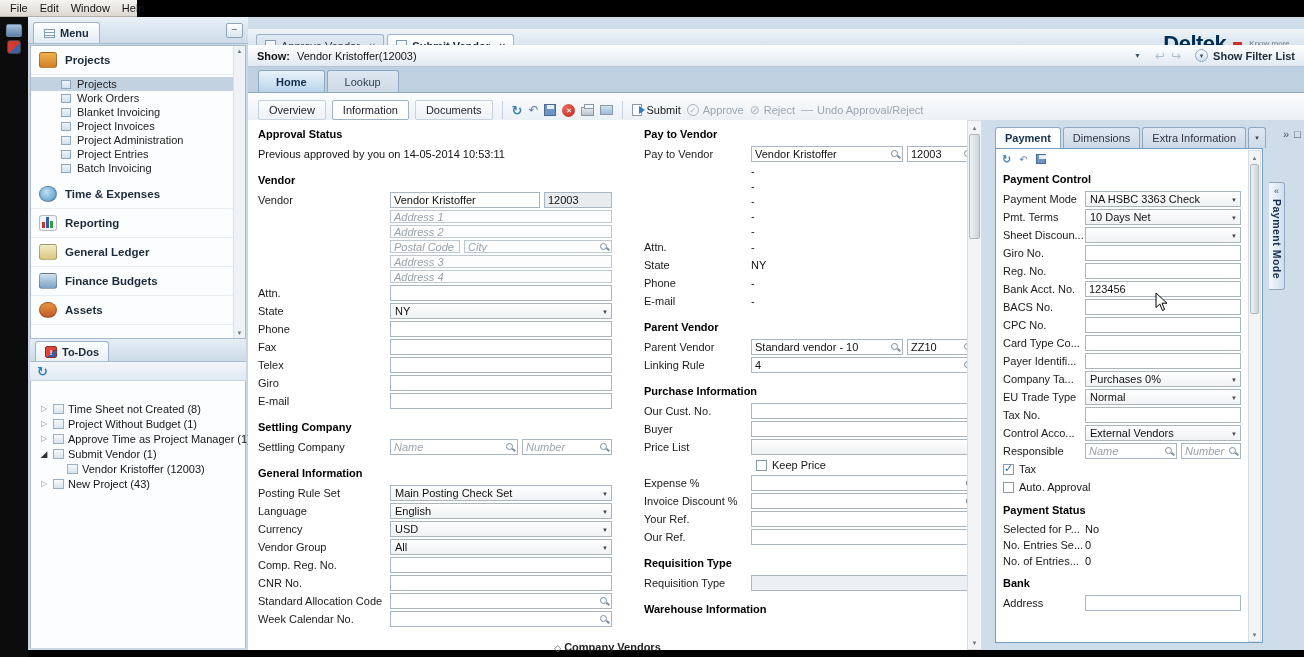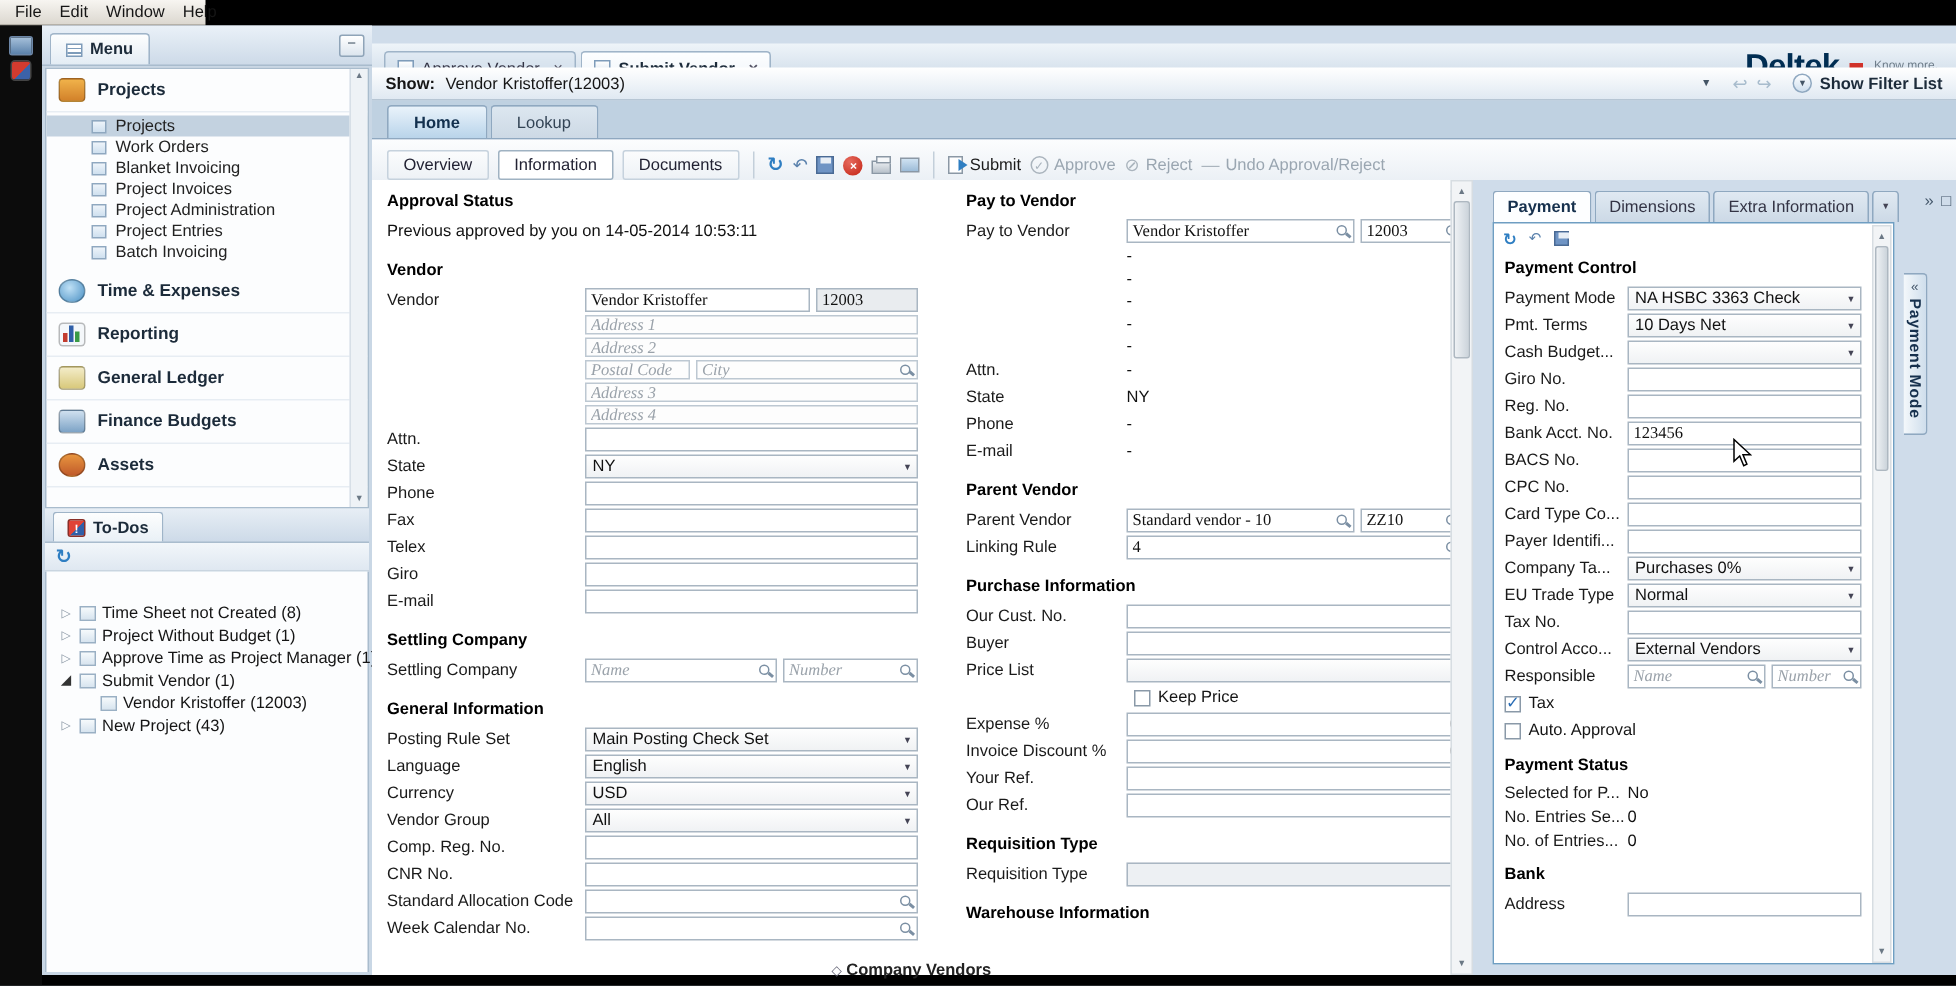--- a/index.html
+++ b/index.html
@@ -102,21 +102,21 @@
 .content{position:absolute;left:0;top:103px;width:719px;height:530px;background:#fff;}
 .col-left{position:absolute;left:10px;top:5px;width:358px;}
 .col-mid{position:absolute;left:396px;top:5px;width:340px;}
 .stitle{font-weight:bold;color:#000;margin:12px 0 6px;}
 .stitle.first{margin-top:3px;}
 .frow{display:flex;align-items:center;margin-bottom:2px;height:16px;}
 .frow.sm{height:13px;margin-bottom:2px;}
 .flabel{flex:none;color:#1a1a1a;}
 .col-left .flabel{width:132px;}
 .col-mid .flabel{width:107px;}
-.tin{height:16px;border:1px solid #a9b6c2;background:#fff;font-size:11px;font-family:Liberation Serif, serif;padding:0 3px;color:#111;}
+.tin{height:16px;border:1px solid #a9b6c2;background:#fff;font-size:11px;font-family:Liberation Sans, sans-serif;padding:0 3px;color:#111;}
 .frow.sm .tin{height:13px;border-color:#bdc8d2;background:#fdfdfd;}
 .tin::placeholder{color:#9aa2aa;font-style:italic;}
 .tin.gray{background:#e9ecef;}
 .tin.num{text-align:right;}
 .gap{margin-left:4px;}
 .sel{height:16px;border:1px solid #a9b6c2;background:linear-gradient(#fefefe,#f0f2f4);display:flex;align-items:center;padding:0 14px 0 4px;position:relative;color:#111;}
 .sel .car{position:absolute;right:3px;top:5px;font-size:6px;color:#445;}
 .sel.dis{background:#edf0f3;}
 .lk{position:relative;display:flex;align-items:center;}
 .lk .tin{width:100%;padding-right:14px;}
@@ -664,21 +664,21 @@
               </div>
             </div>
           <div class="prow">
               <div class="plabel">Pmt. Terms</div>
             <div class="sel w156">
                 <span>10 Days Net</span>
                 <span class="car">▼</span>
               </div>
             </div>
           <div class="prow">
-              <div class="plabel">Cash Budget...</div>
+              <div class="plabel">Sheet Discoun...</div>
             <div class="sel w156">
                 <span></span>
                 <span class="car">▼</span>
               </div>
             </div>
           <div class="prow">
               <div class="plabel">Giro No.</div>
             <input class="tin w156" style="">
             </div>
           <div class="prow">

